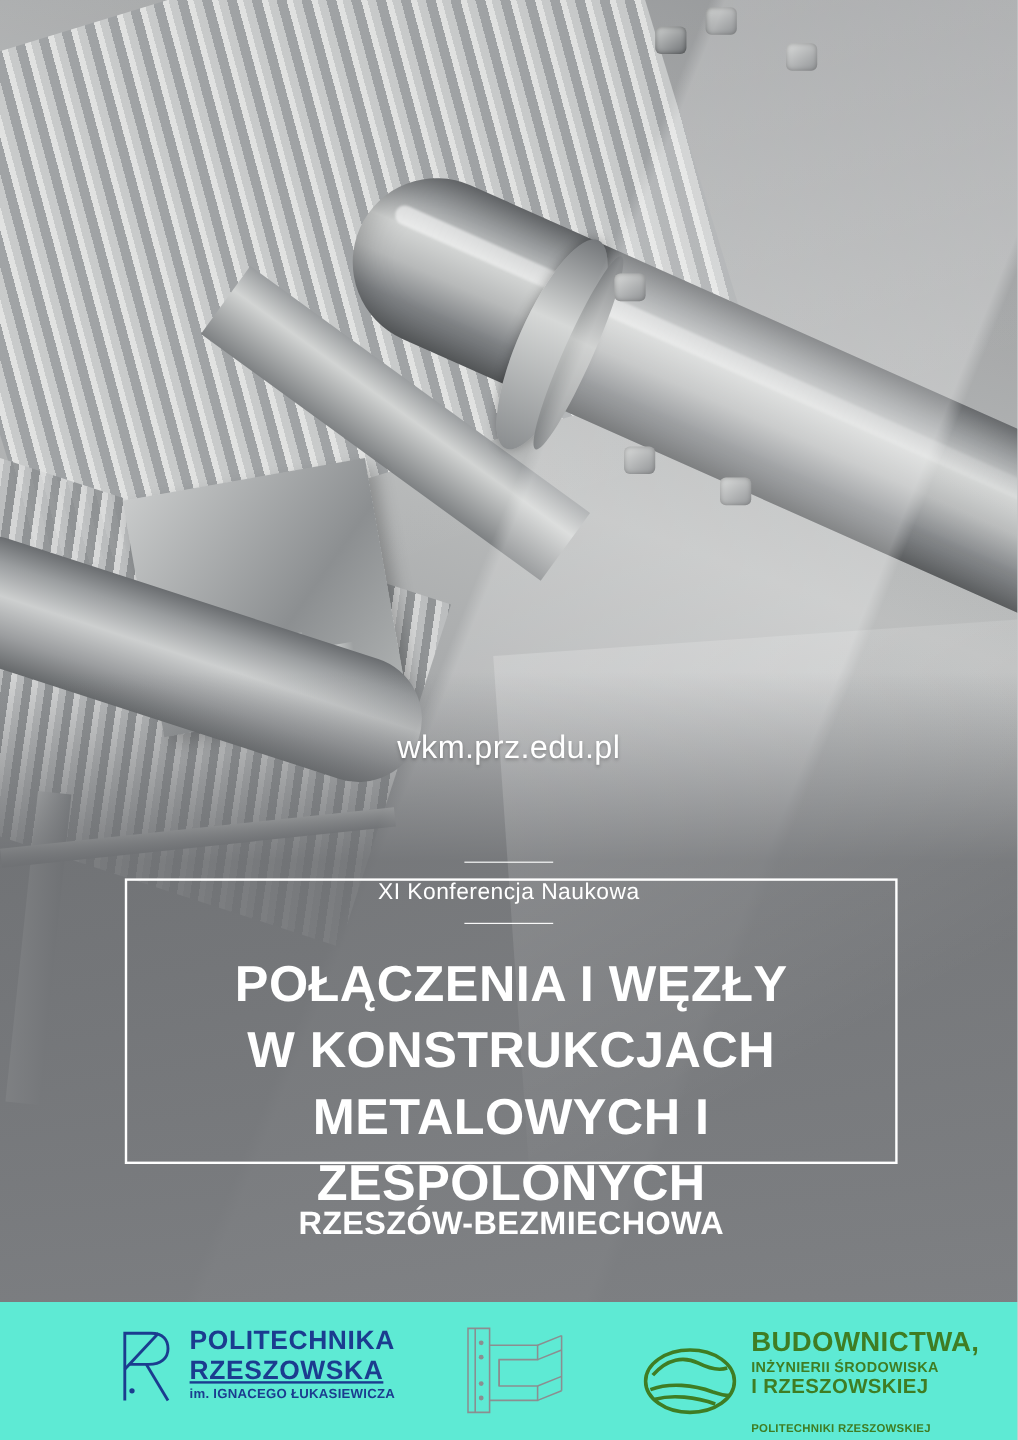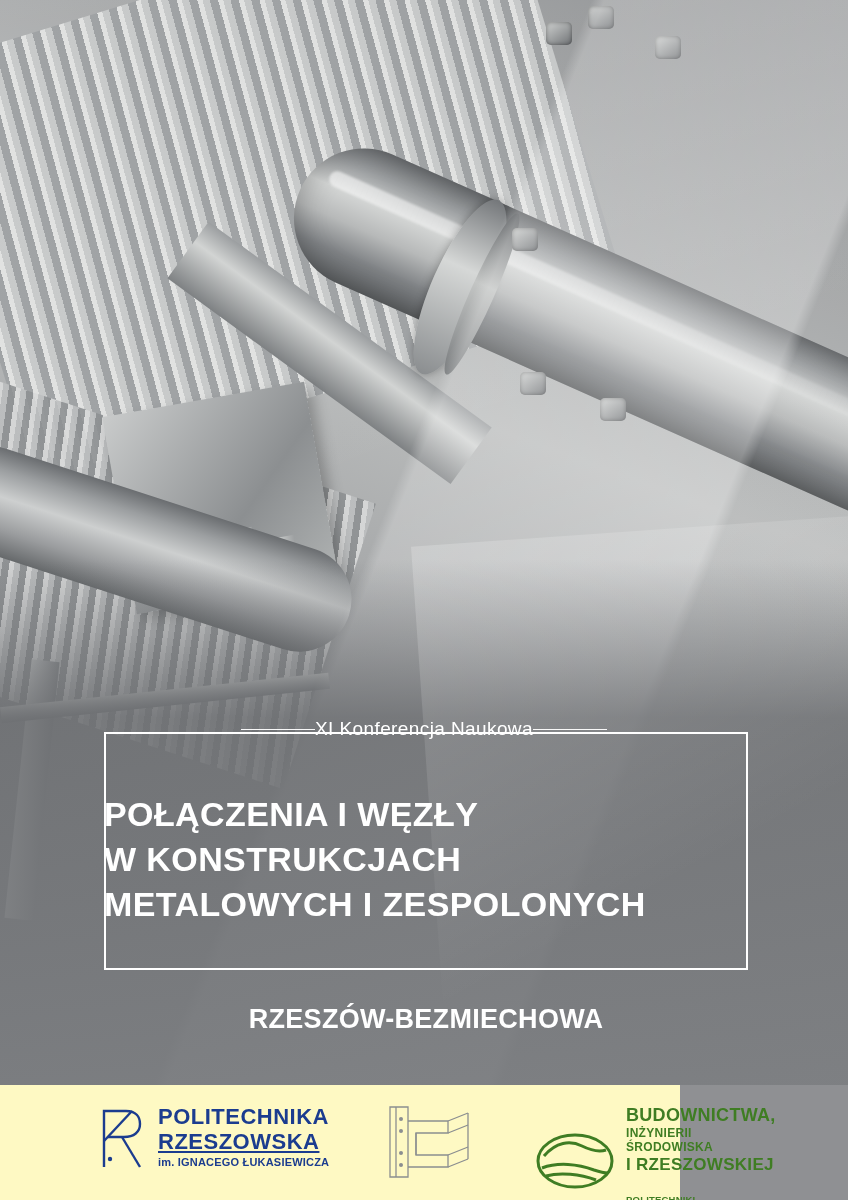--- a/index.html
+++ b/index.html
@@ -189,20 +189,22 @@
     text-shadow: 0 1px 3px rgba(0,0,0,0.25);
   }
 
   .conf-line {
     position: absolute;
     top: 718px;
     left: 0; right: 0;
     display: flex;
     align-items: center;
     justify-content: center;
+    gap: 14px;
+    flex-direction: column;
   }
   .conf-line .rule {
     width: 74px;
     height: 1px;
     background: #ffffff;
     opacity: 0.95;
   }
   .conf-label {
     color: #ffffff;
     font-size: 19px;
@@ -217,23 +219,23 @@
     height: 238px;
     border: 2px solid #ffffff;
     box-sizing: border-box;
   }
 
   .title {
     position: absolute;
     left: 104px;
     top: 792px;
     width: 644px;
-    text-align: left;
+    text-align: center;
     color: #ffffff;
-    font-size: 34px;
+    font-size: 42px;
     font-weight: bold;
     line-height: 1.32;
     letter-spacing: 0.4px;
   }
 
   .dates {
     position: absolute;
     left: 104px;
     top: 1000px;
     width: 644px;
@@ -242,23 +244,23 @@
     font-size: 27px;
     font-weight: bold;
     line-height: 1.42;
     letter-spacing: 0.3px;
   }
 
   
   .footer {
     position: absolute;
     left: 0; bottom: 0;
-    width: 680px;
+    width: 848px;
     height: 115px;
-    background: #fef9c3;
+    background: #5eead4;
     display: flex;
     align-items: center;
   }
   .logo-prz {
     position: absolute;
     left: 96px; top: 16px;
     display: flex;
     align-items: center;
     gap: 10px;
   }
@@ -283,21 +285,21 @@
   .logo-wbis {
     position: absolute;
     left: 536px; top: 20px;
     display: flex;
     align-items: center;
     gap: 12px;
   }
   .wbis-mark { width: 78px; height: 70px; }
   .wbis-text { color: #3f7d23; line-height: 1.18; }
   .wbis-text .w1 { font-size: 17px; font-weight: bold; letter-spacing: 0.3px; }
-  .wbis-text .w2 { font-size: 18px; font-weight: bold; letter-spacing: 0.3px; }
+  .wbis-text .w2 { font-size: 23px; font-weight: bold; letter-spacing: 0.3px; }
   .wbis-text .w3 { font-size: 12px; font-weight: bold; letter-spacing: 0.3px; }
   .wbis-text .w4 { font-size: 17px; font-weight: bold; letter-spacing: 0.3px; }
   .wbis-text .w5 { font-size: 9.5px; font-weight: bold; letter-spacing: 0.2px; margin-top: 19px;}
 </style>
 </head>
 <body>
 
 <div class="poster">
 
   <div class="photo">
@@ -319,20 +321,21 @@
     <div class="rib" style="left:238px; top:528px;"></div>
     <div class="rib" style="left:280px; top:536px;"></div>
     <div class="tube2"></div>
     <div class="post"></div>
     <div class="rail"></div>
     <div class="wedge"></div>
     <div class="darkveil"></div>
     <div class="veil-wedge"></div>
   </div>
 
+  <div class="url">wkm.prz.edu.pl</div>
 
   <div class="conf-line">
     <span class="rule"></span>
     <span class="conf-label">XI Konferencja Naukowa</span>
     <span class="rule"></span>
   </div>
 
   <div class="frame"></div>
 
   <div class="title">

